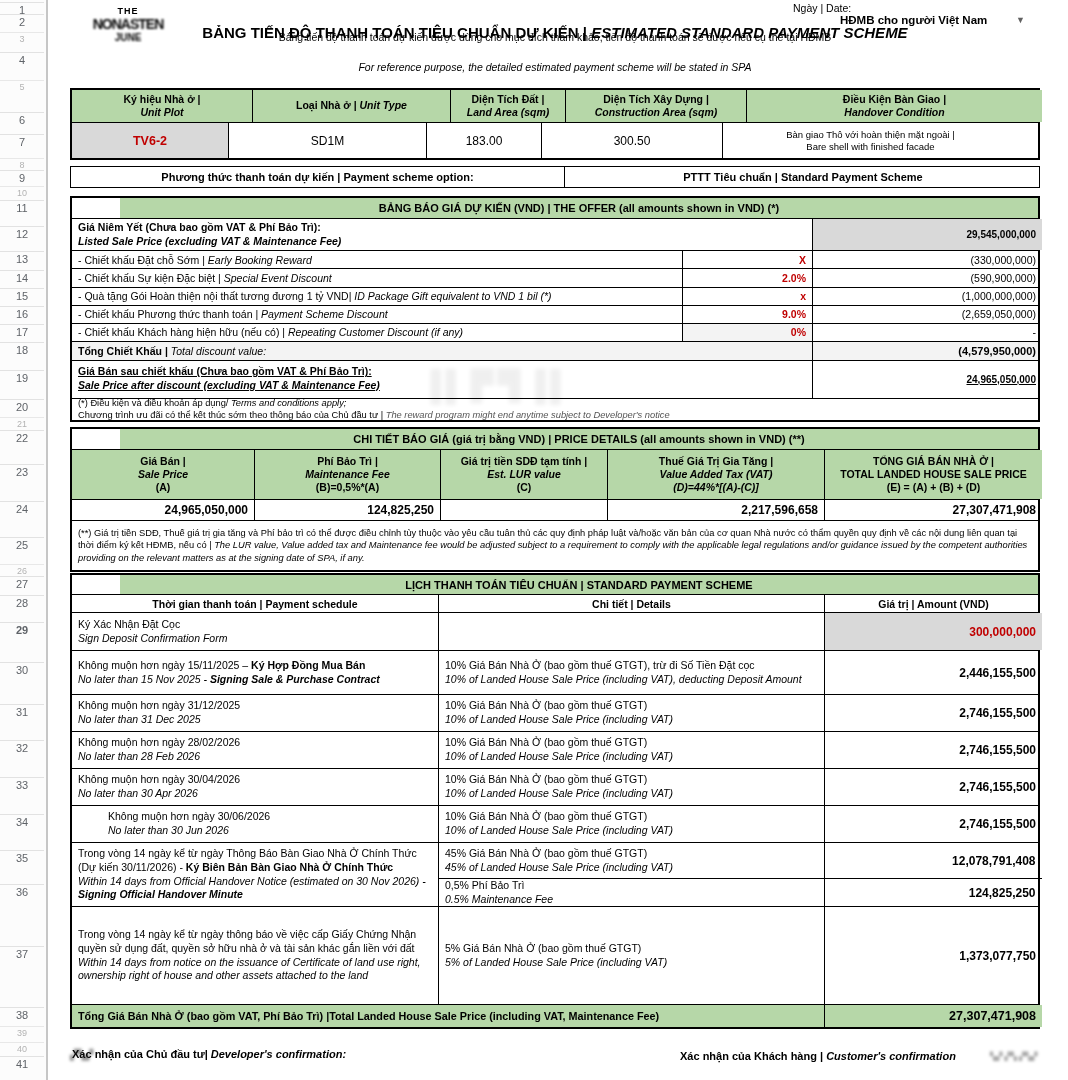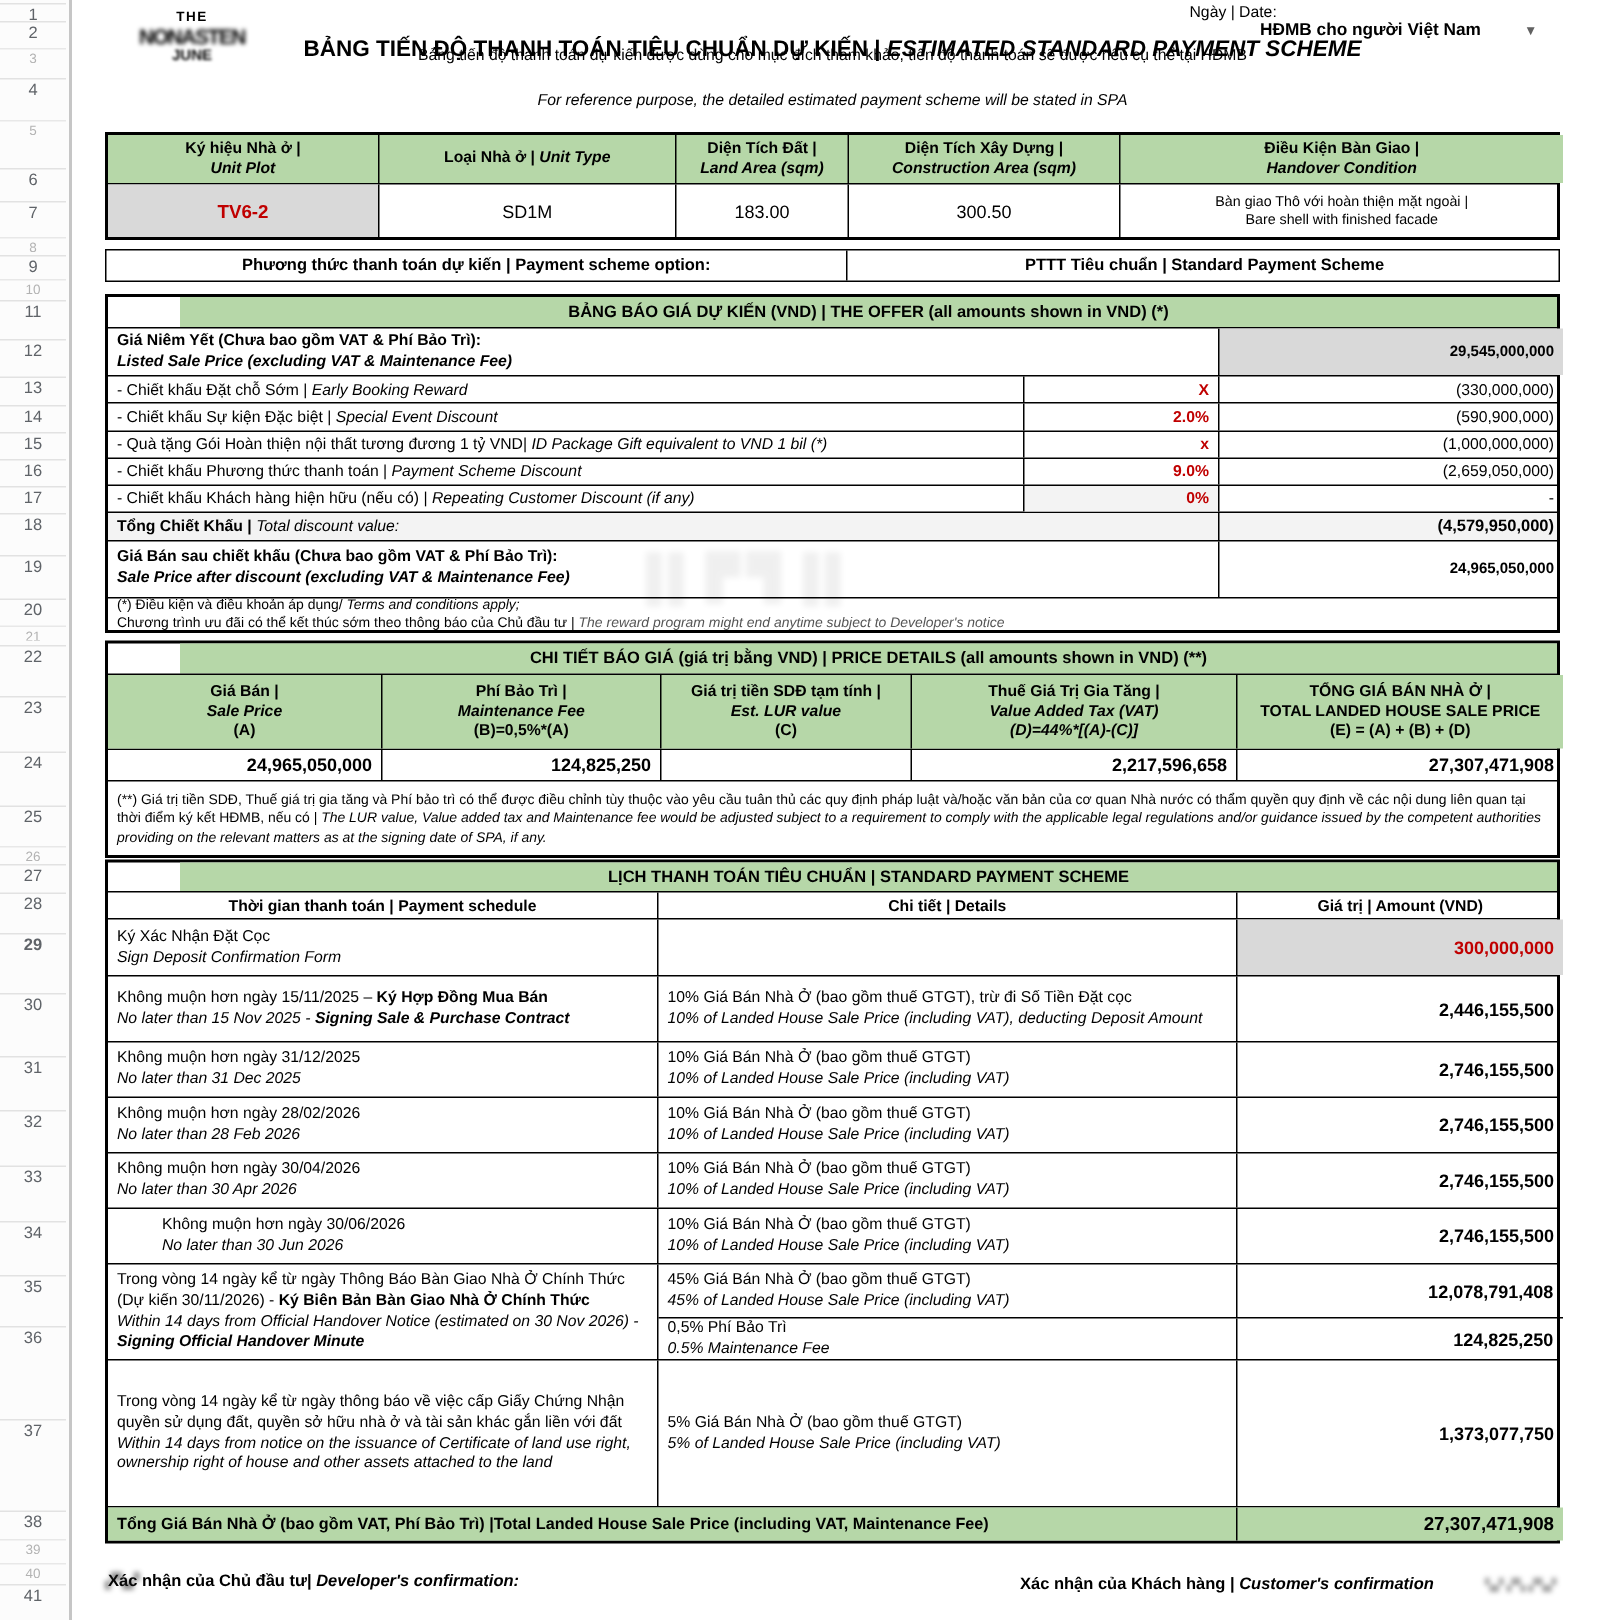--- a/index.html
+++ b/index.html
@@ -128,21 +128,21 @@
       <div class="td c green hcell" style="width:181px;">
         <span>Diện Tích Xây Dựng |</span>
         <span class="i">Construction Area (sqm)</span>
       </div>
       <div class="td c green hcell" style="width:296px;">
         <span>Điều Kiện Bàn Giao |</span>
         <span class="i">Handover Condition</span>
       </div>
     </div>
     <div class="tr" style="height:36px;">
-      <div class="td c gray" style="width:180px;font-size:12.5px;">
+      <div class="td c gray" style="width:156px;font-size:12.5px;">
           <span class="b red">TV6-2</span>
         </div>
       <div class="td c" style="width:198px;font-size:12px;">
           <span>SD1M</span>
         </div>
       <div class="td c" style="width:115px;font-size:12px;">
           <span>183.00</span>
         </div>
       <div class="td c" style="width:181px;font-size:12px;">
           <span>300.50</span>
@@ -234,21 +234,21 @@
         </div>
     </div>
     <div class="tr lgray" style="height:19px;">
       <div class="td l" style="width:740px;">
           <span><span class="b">Tổng Chiết Khấu | </span><span class="i">Total discount value:</span></span>
         </div>
       <div class="td r b" style="width:230px;font-size:11px;">
           <span>(4,579,950,000)</span>
         </div>
     </div>
-    <div class="tr" style="height:38px;">
+    <div class="tr" style="height:38px;text-decoration:underline;">
       <div class="td l dt" style="width:740px;">
         <span class="b">Giá Bán sau chiết khấu (Chưa bao gồm VAT &amp; Phí Bảo Trì):</span>
         <span class="b i">Sale Price after discount (excluding VAT &amp; Maintenance Fee)</span>
       </div>
       <div class="td r big" style="width:230px;">
           <span>24,965,050,000</span>
         </div>
     </div>
     <div class="tr" style="height:22px;">
       <div class="td l note" style="width:966px;">

